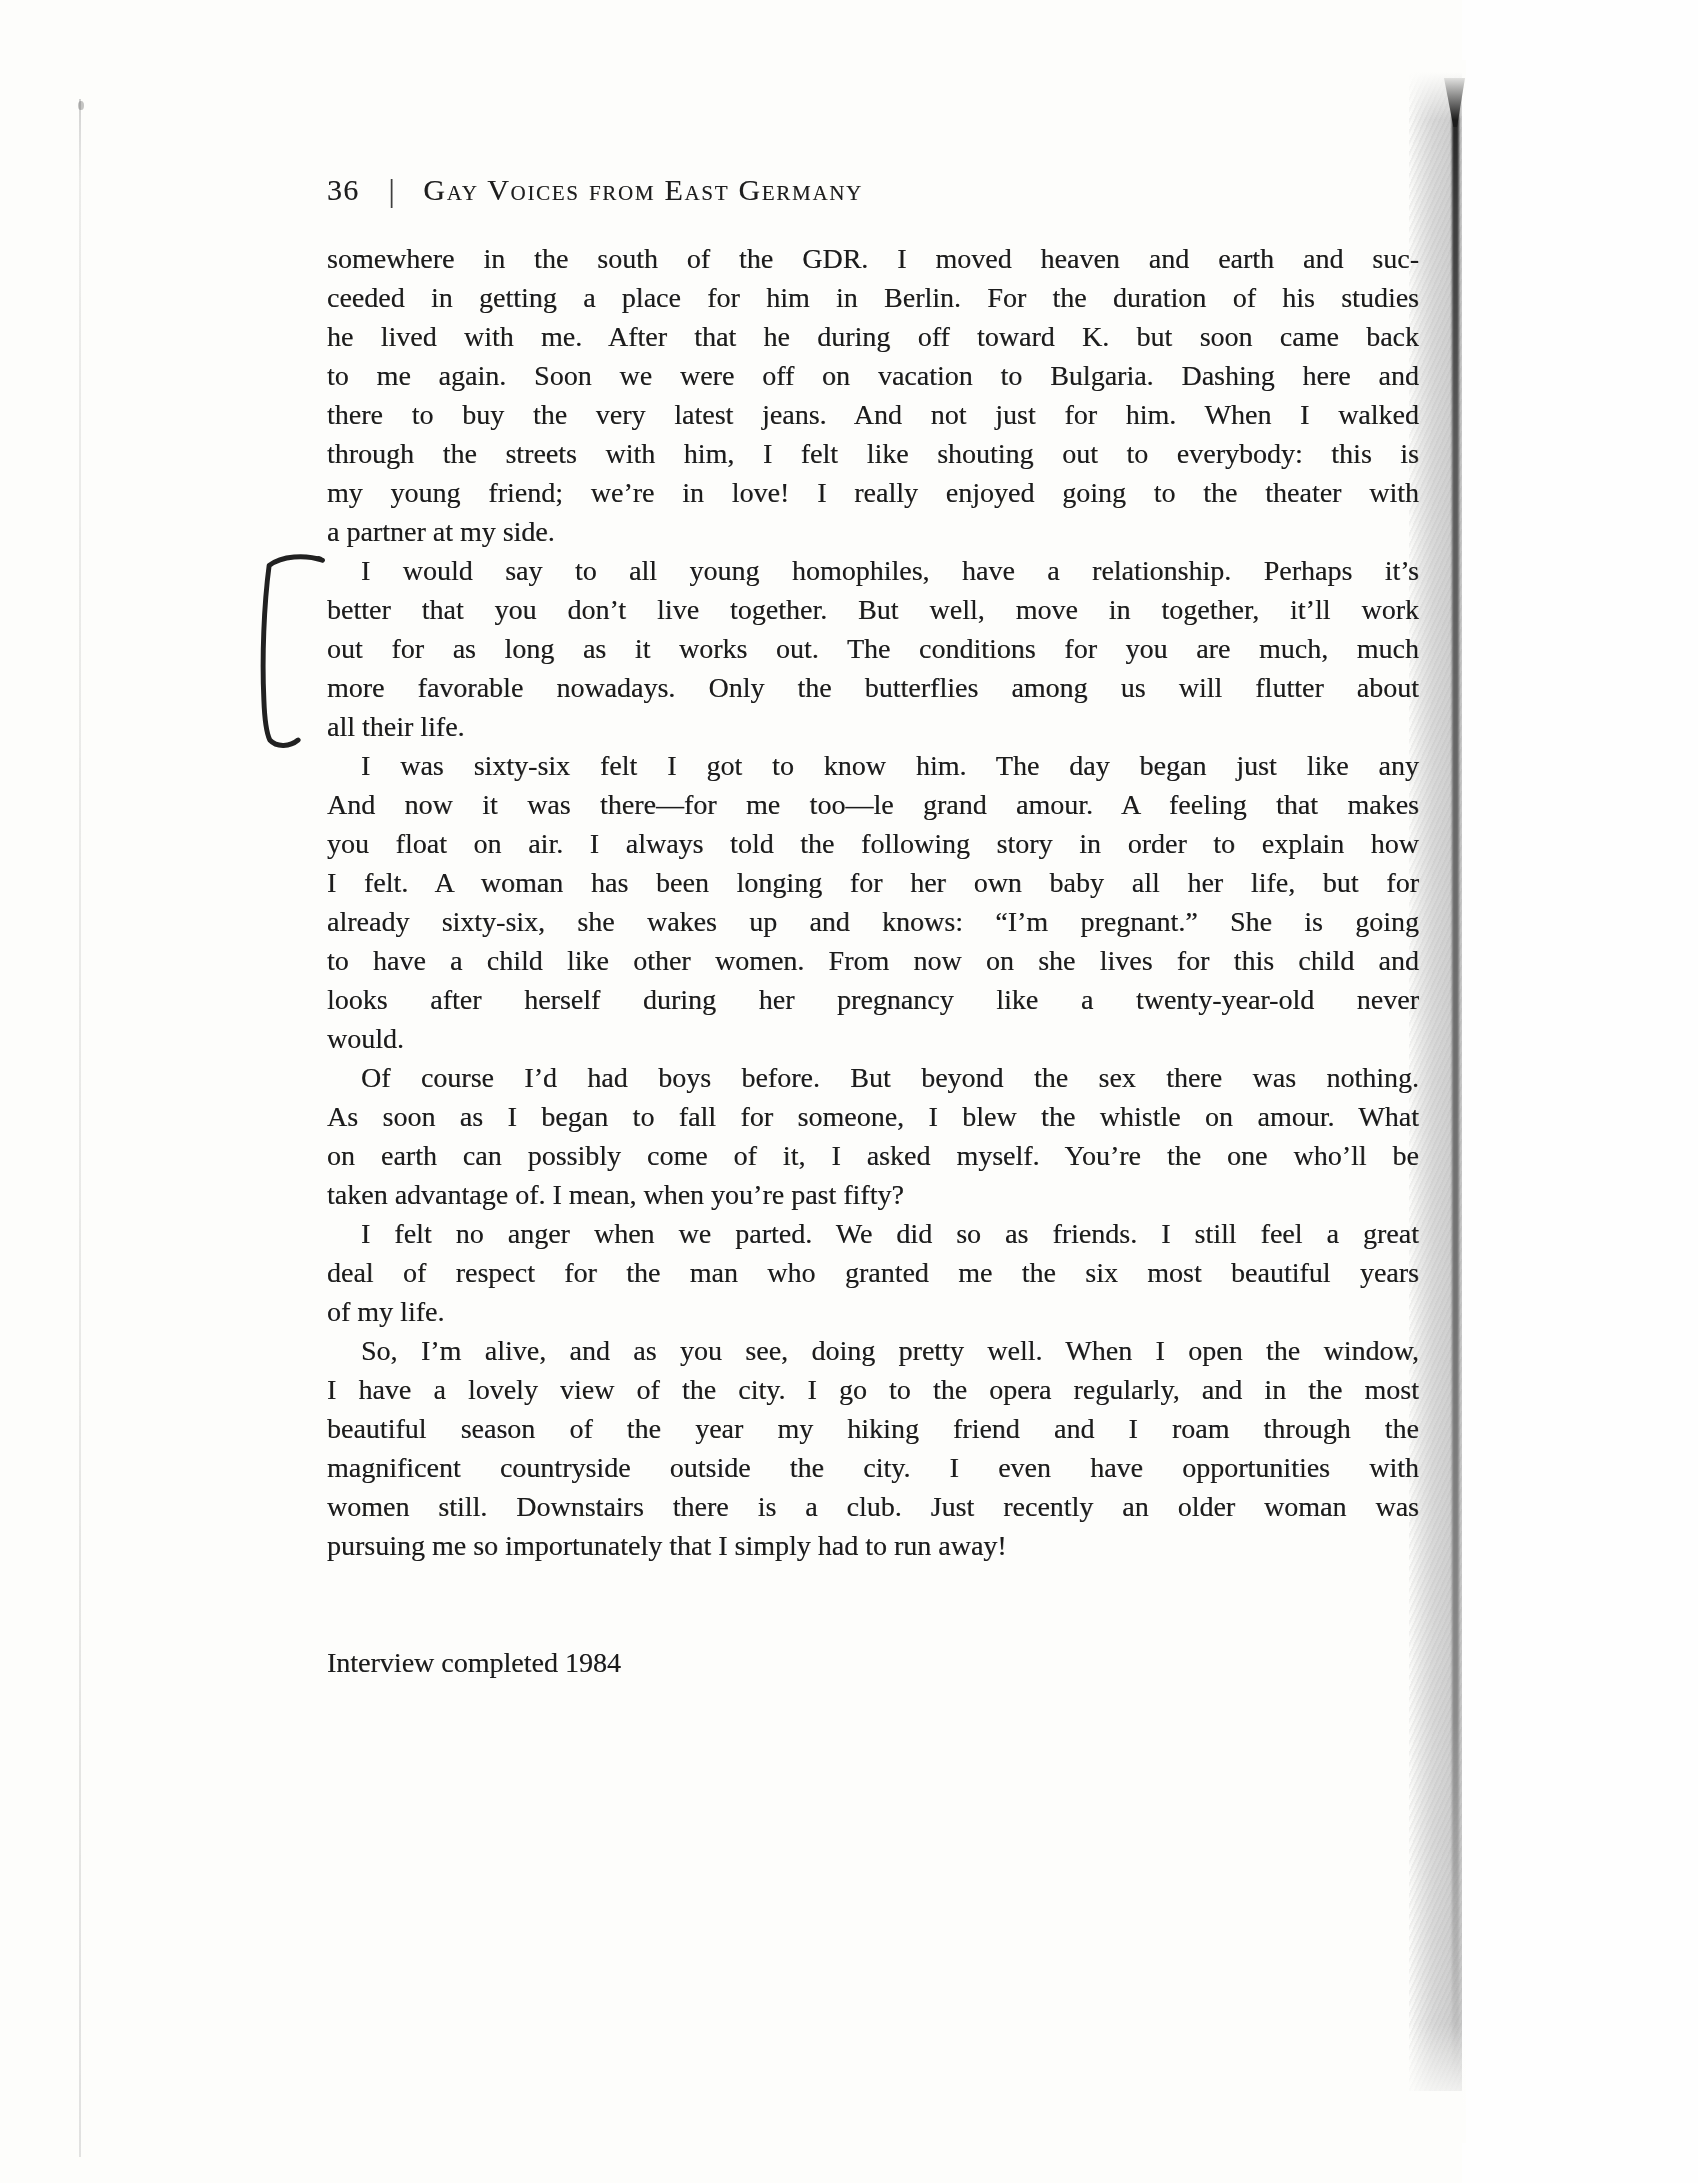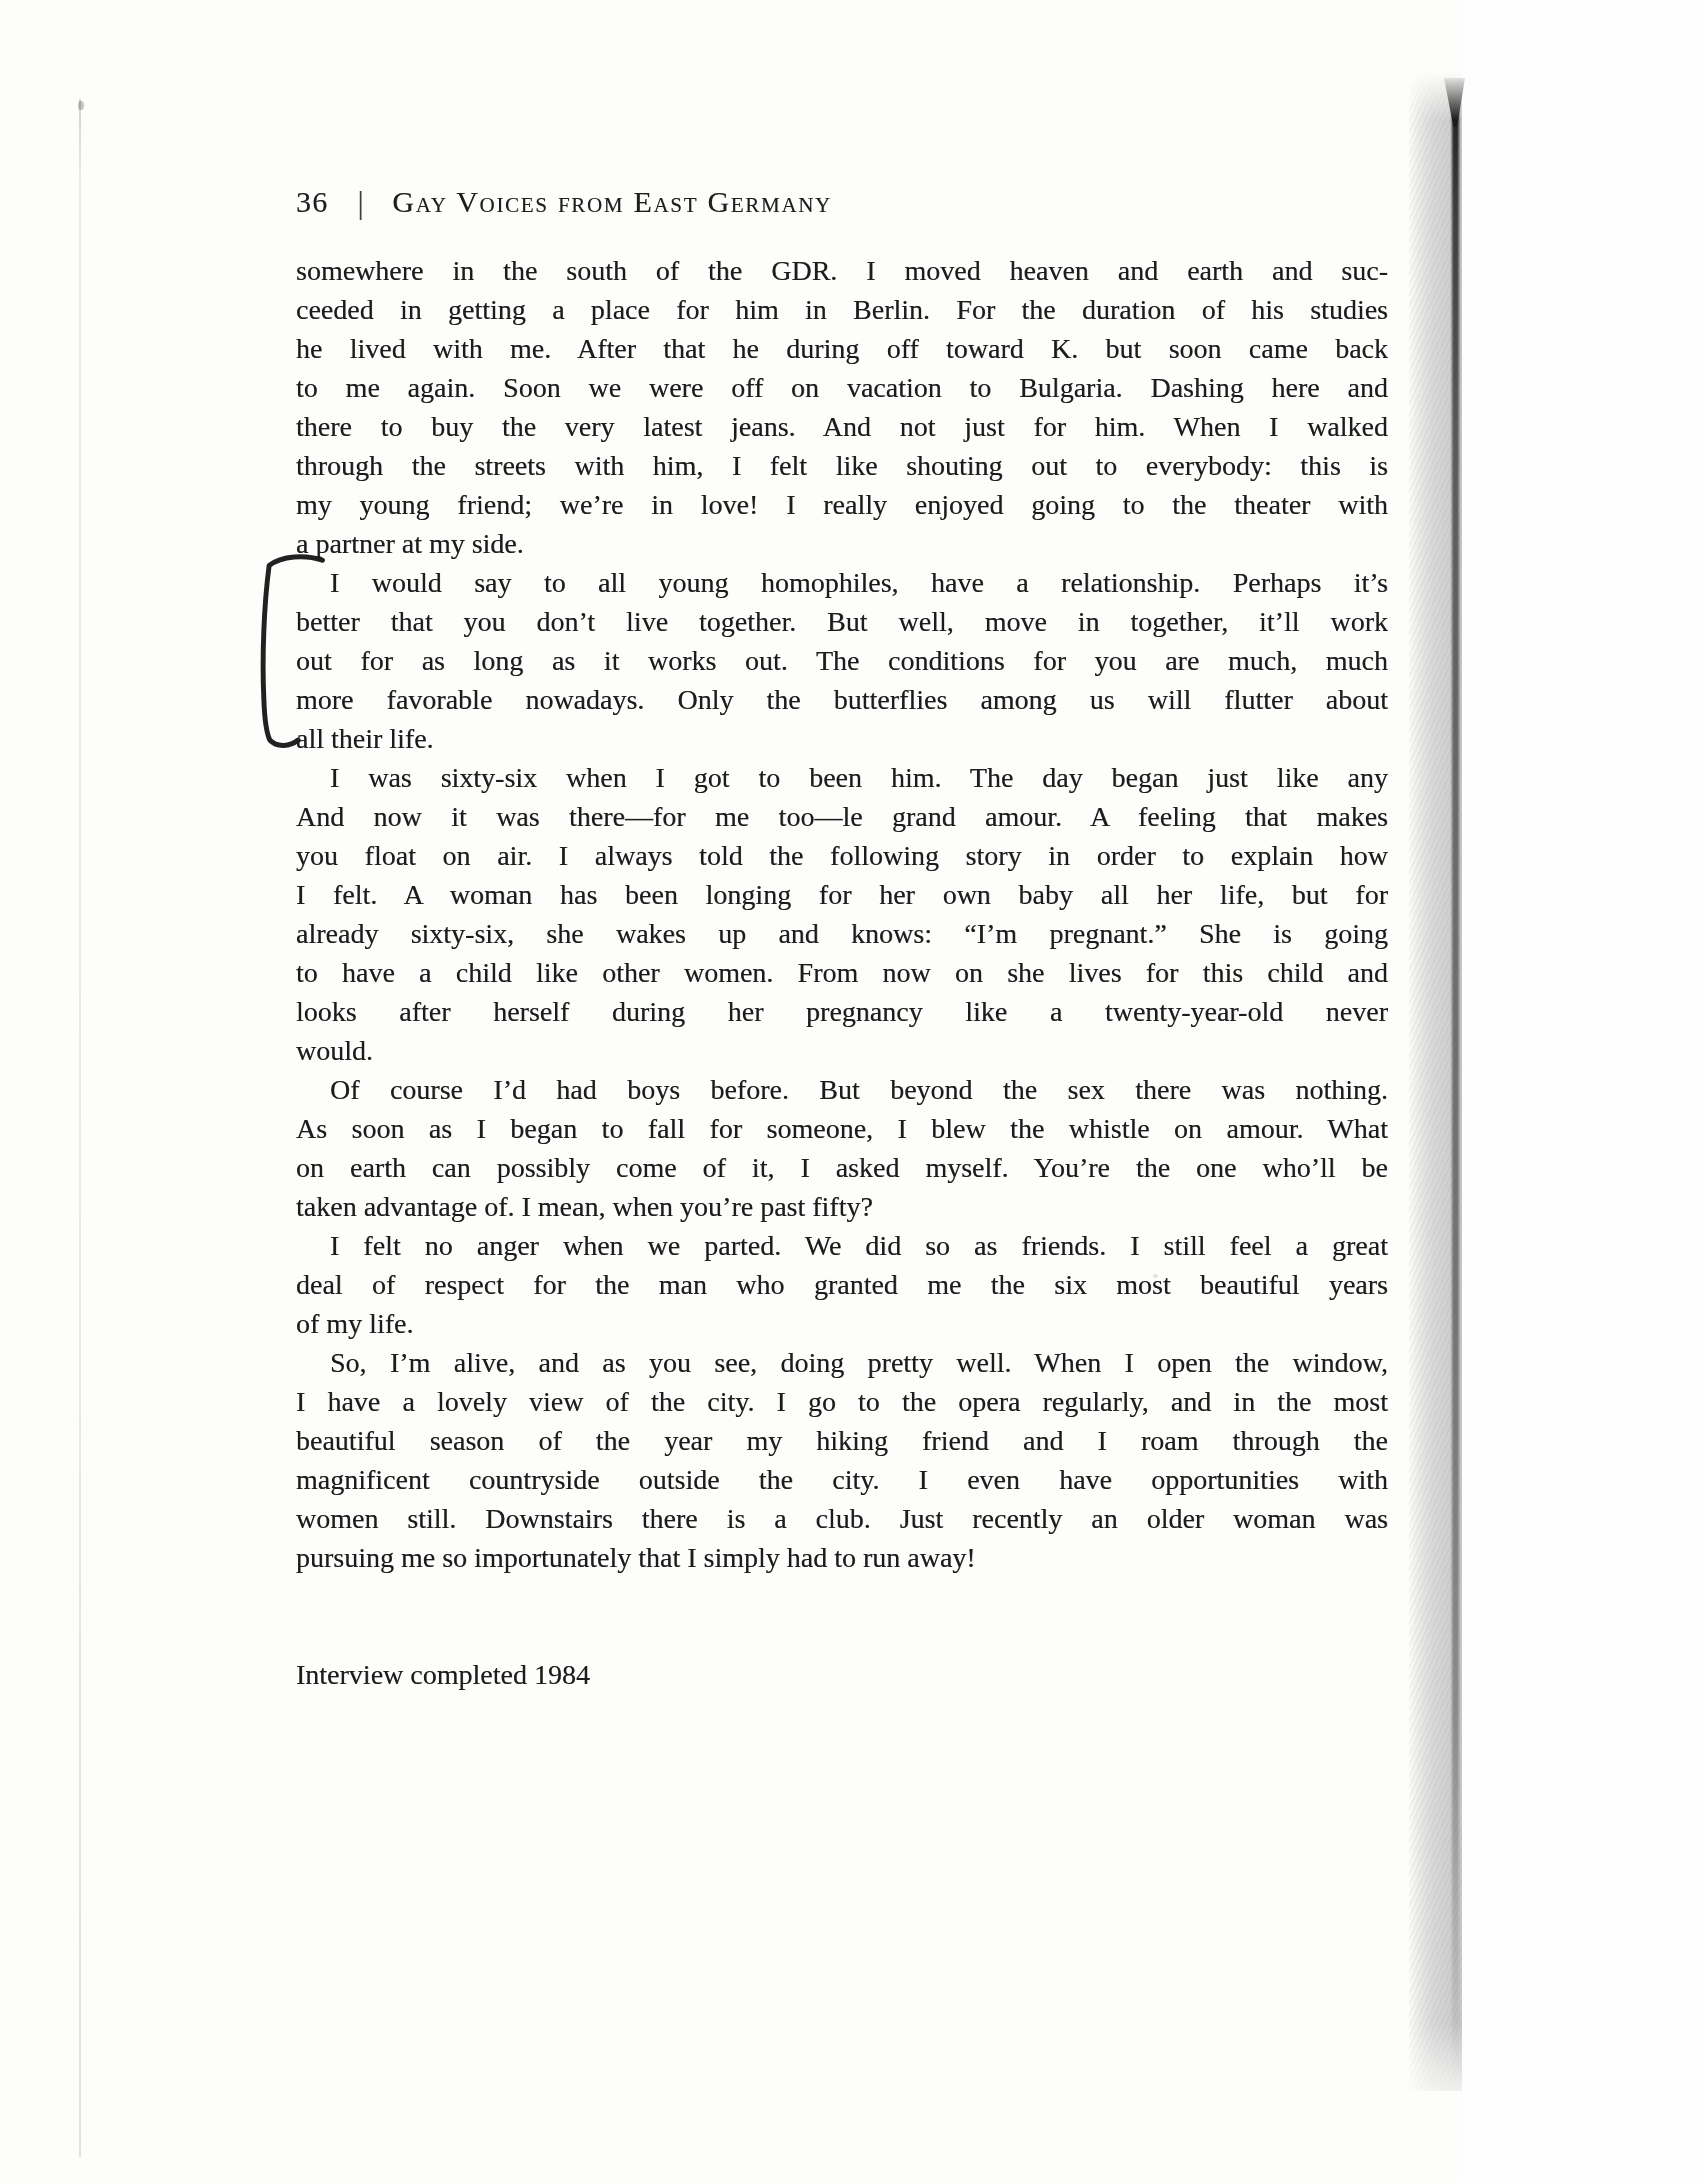--- a/index.html
+++ b/index.html
@@ -13,24 +13,23 @@
     height: 2183px;
     background: #fdfdfb;
     overflow: hidden;
     font-family: "Liberation Serif", "DejaVu Serif", serif;
     color: #1c1c1c;
   }
 
   
   .column {
     position: absolute;
-    left: 296px;
+    left: 327px;
     top: 171px;
     width: 1092px;
-    margin-top: 12px;
   }
 
   .header {
     font-size: 30px;
     line-height: 38px;
     letter-spacing: 0.7px;
     white-space: nowrap;
     color: #1e1e1e;
     text-shadow: 0.3px 0.3px 0.5px rgba(25,25,25,0.45);
   }
@@ -198,21 +197,21 @@
           <div class="line last">a partner at my side.</div>
         </div>
         <div class="para indent">
           <div class="line">I would say to all young homophiles, have a relationship. Perhaps it’s</div>
           <div class="line">better that you don’t live together. But well, move in together, it’ll work</div>
           <div class="line">out for as long as it works out. The conditions for you are much, much</div>
           <div class="line">more favorable nowadays. Only the butterflies among us will flutter about</div>
           <div class="line last">all their life.</div>
         </div>
         <div class="para indent">
-          <div class="line">I was sixty-six when I got to been him. The day began just like any</div>
+          <div class="line">I was sixty-six felt I got to know him. The day began just like any</div>
           <div class="line">And now it was there—for me too—le grand amour. A feeling that makes</div>
           <div class="line">you float on air. I always told the following story in order to explain how</div>
           <div class="line">I felt. A woman has been longing for her own baby all her life, but for</div>
           <div class="line">already sixty-six, she wakes up and knows: “I’m pregnant.” She is going</div>
           <div class="line">to have a child like other women. From now on she lives for this child and</div>
           <div class="line">looks after herself during her pregnancy like a twenty-year-old never</div>
           <div class="line last">would.</div>
         </div>
         <div class="para indent">
           <div class="line">Of course I’d had boys before. But beyond the sex there was nothing.</div>

